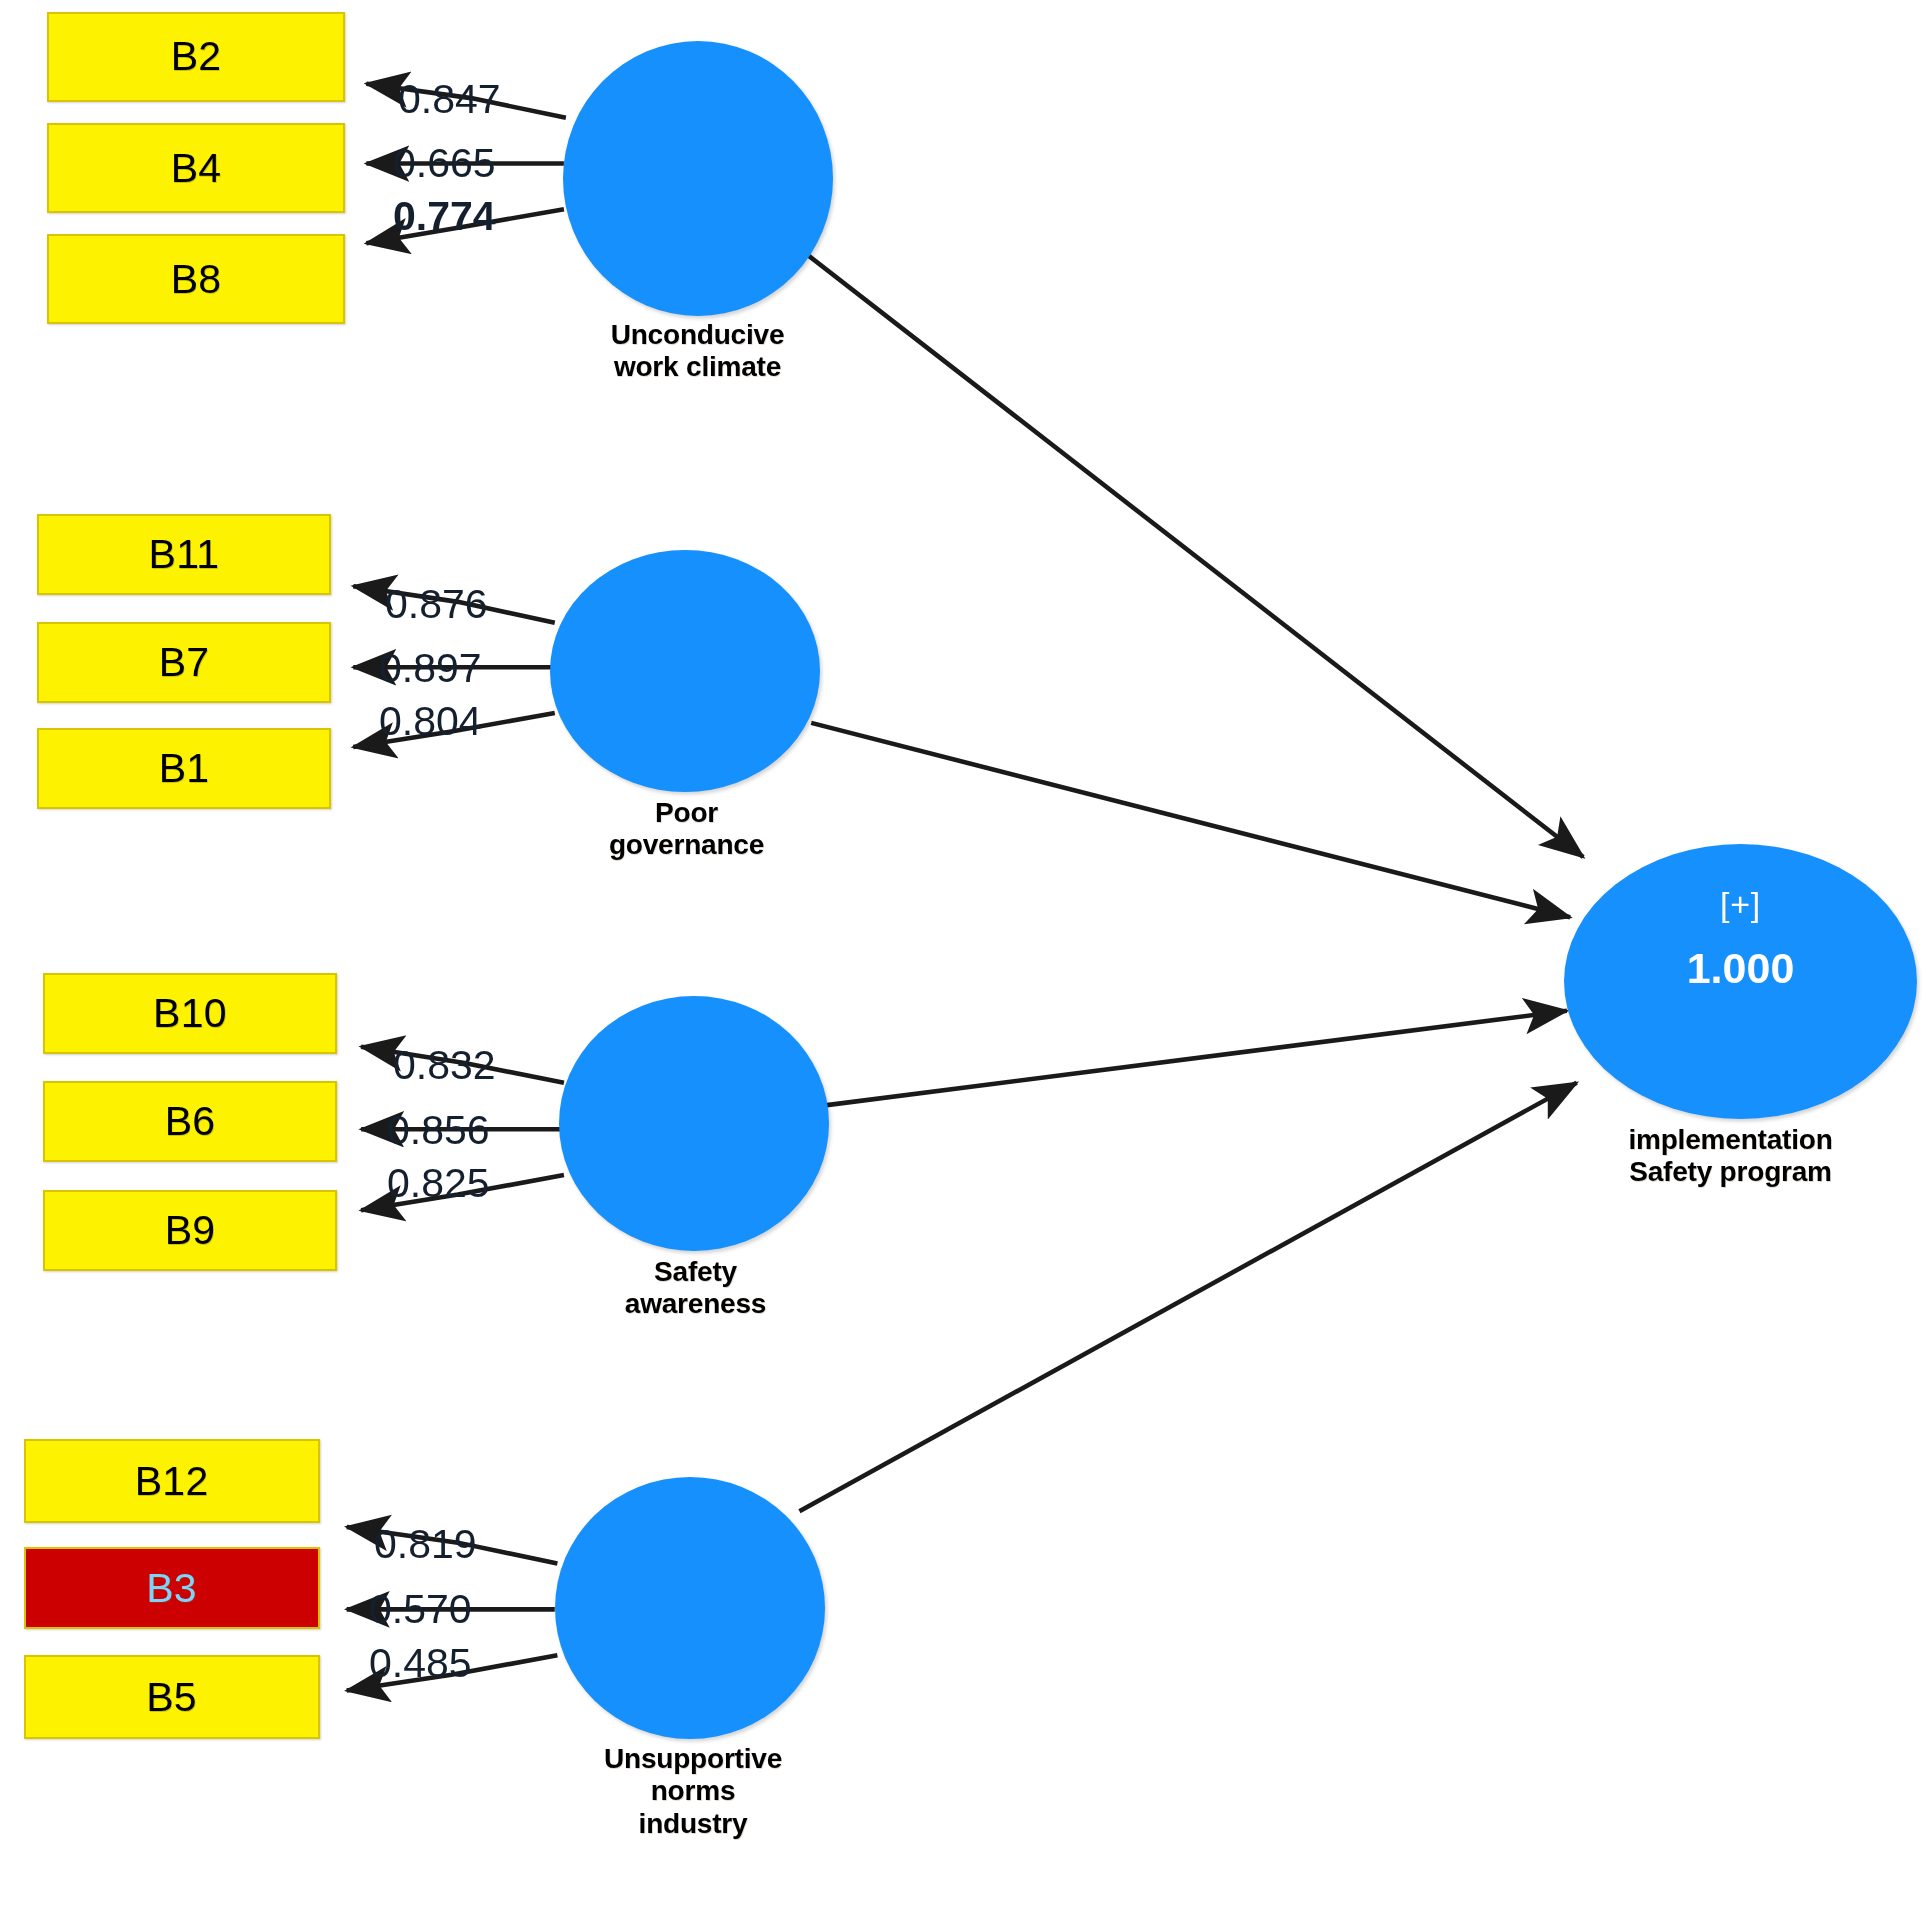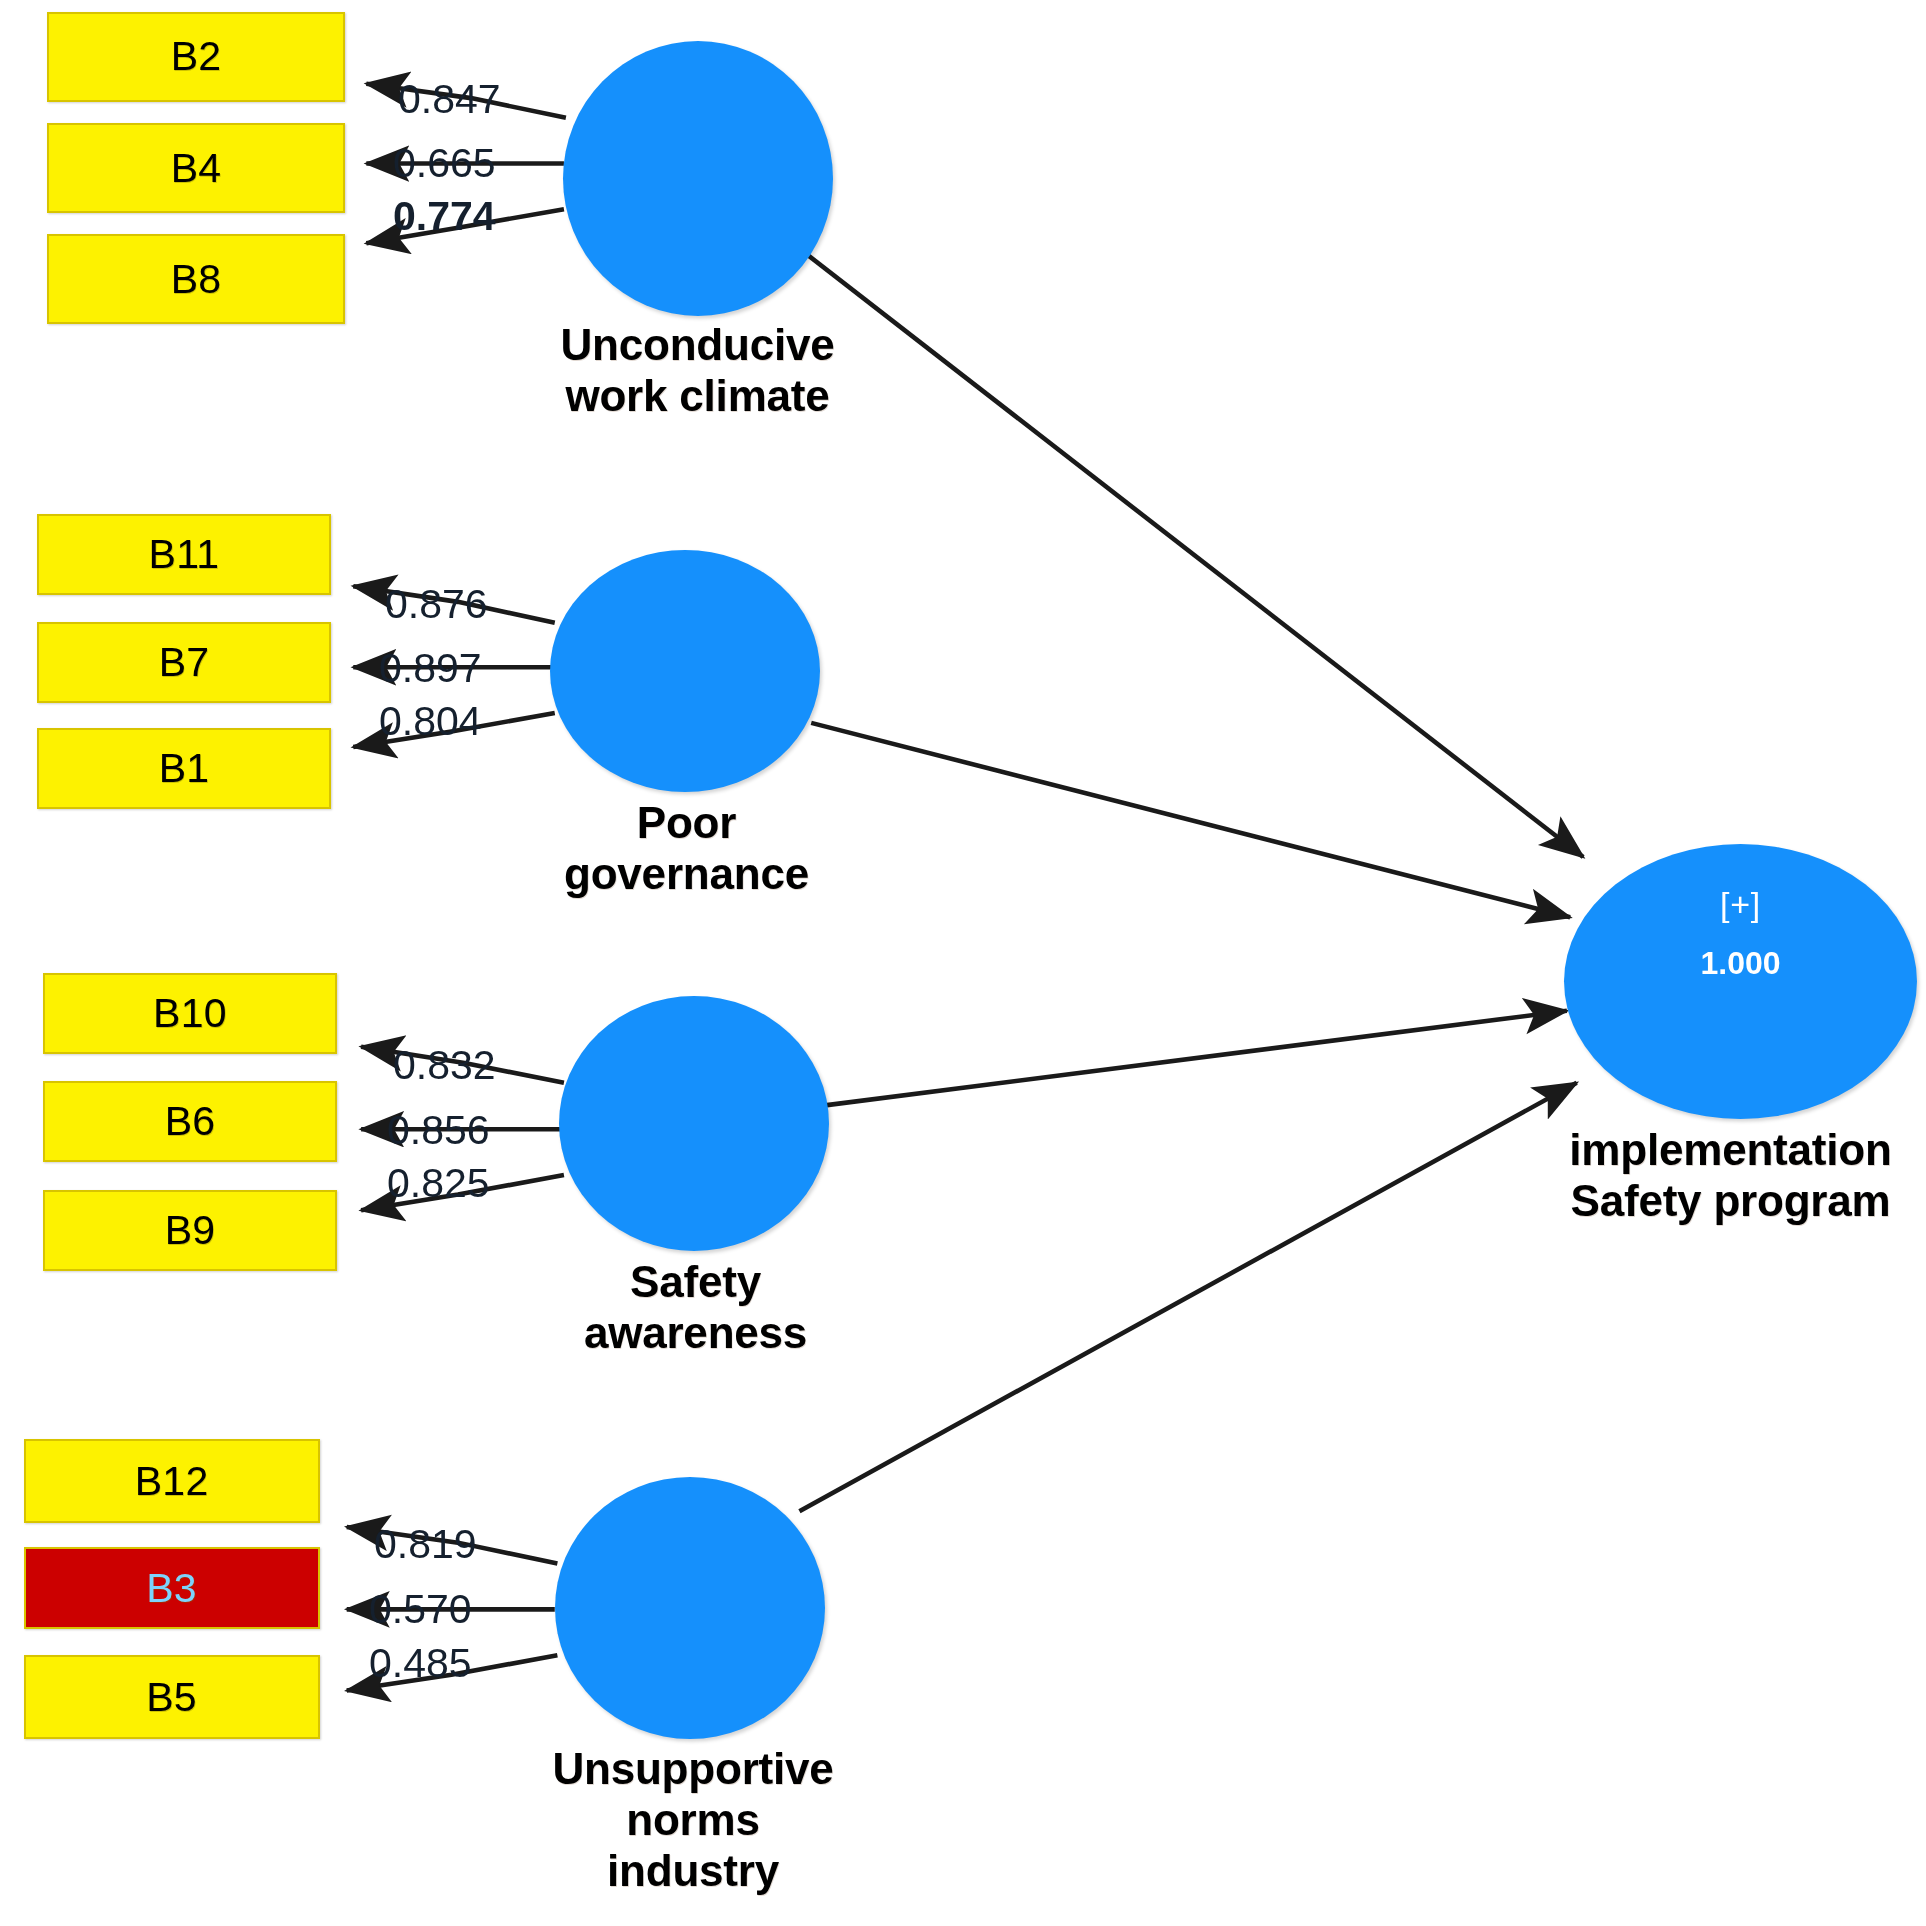--- a/index.html
+++ b/index.html
@@ -54,32 +54,32 @@
   .plus-badge {
     font-family: "Liberation Sans", sans-serif;
     font-size: 34px;
     font-weight: 400;
     color: #ffffff;
     letter-spacing: 0.7px;
     line-height: 1;
   }
   .r2-value {
     font-family: "Liberation Sans", sans-serif;
-    font-size: 32px;
+    font-size: 43px;
     font-weight: 700;
     color: #ffffff;
     line-height: 1;
   }
 
   
   .construct-label {
     position: absolute;
     text-align: center;
     font-family: "Liberation Sans", sans-serif;
-    font-size: 44px;
+    font-size: 28px;
     font-weight: 700;
     color: #000000;
     line-height: 1.16;
     letter-spacing: -0.2px;
     text-shadow: 0.7px 0.7px 0 rgba(90,40,0,0.18);
   }
 
   
   .loading {
     position: absolute;

